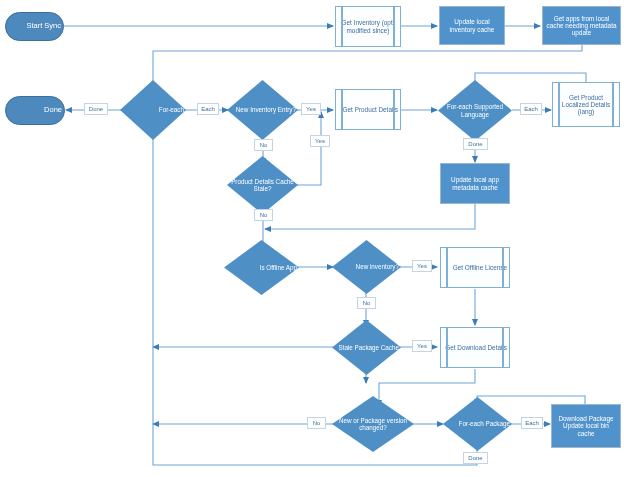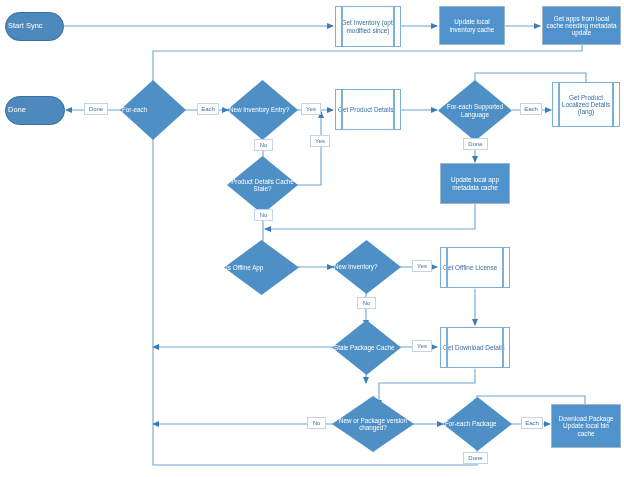--- a/index.html
+++ b/index.html
@@ -1,20 +1,20 @@
 <!DOCTYPE html>
 <html><head>
 <meta charset="utf-8">
 <style>
   html,body{margin:0;padding:0;background:#ffffff;}
   body{font-family:"Liberation Sans","DejaVu Sans",sans-serif;}
   #canvas{position:relative;width:624px;height:477px;background:#ffffff;overflow:hidden;}
   #wires{position:absolute;left:0;top:0;width:624px;height:477px;}
 
-  .node{position:absolute;box-sizing:border-box;display:flex;align-items:center;justify-content:flex-start;text-align:center;color:#ffffff;line-height:1.12;}
+  .node{position:absolute;box-sizing:border-box;display:flex;align-items:center;justify-content:flex-end;text-align:center;color:#ffffff;line-height:1.12;}
   .node .t{display:block;padding:0 2px;}
 
   
   .term{background:#4E89BE;border:1px solid #3A6E9B;border-radius:16px;font-size:7.5px;}
 
   
   .proc{background:#5093CC;border:1px solid #9FB6C8;font-size:6.4px;}
 
   
   .pre{background:#FDFEFF;border:1px solid #7FAFD4;color:#3C6E9E;font-size:6.4px;}

